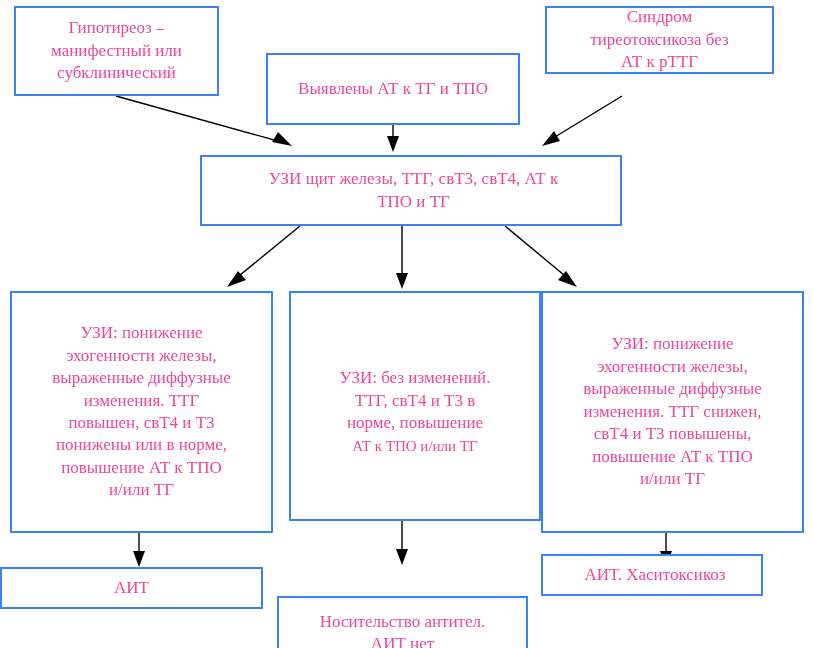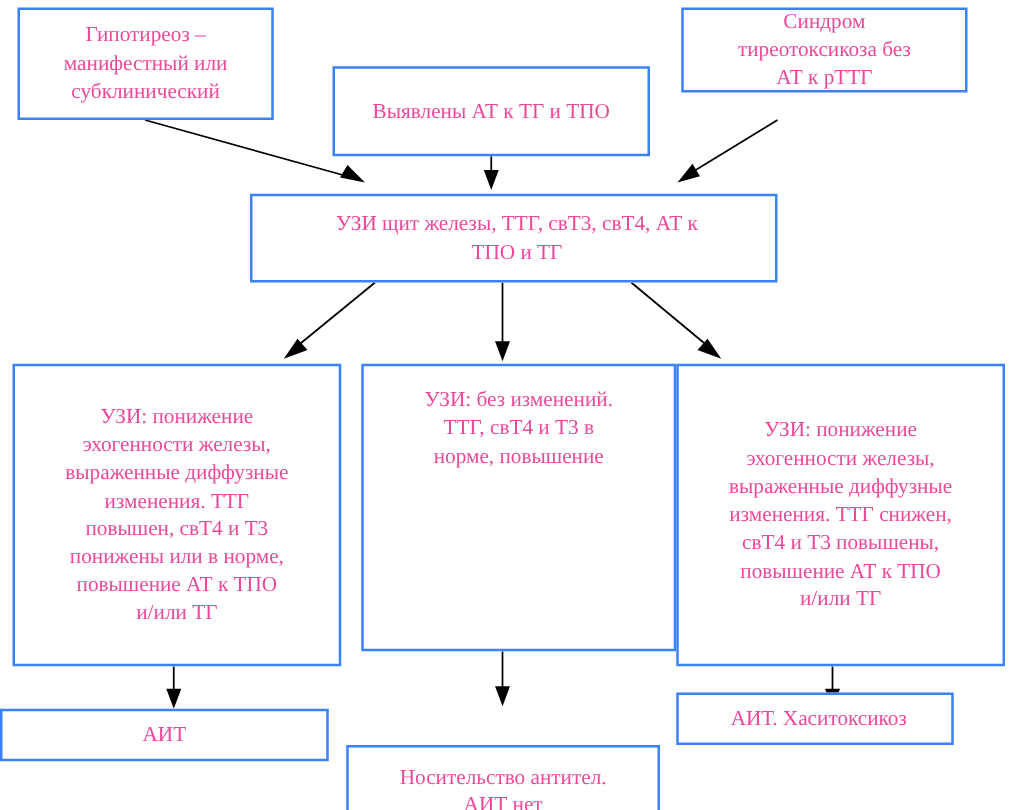--- a/index.html
+++ b/index.html
@@ -118,24 +118,25 @@
     <span>УЗИ: понижение
 эхогенности железы,
 выраженные диффузные
 изменения. ТТГ
 повышен, свТ4 и Т3
 понижены или в норме,
 повышение АТ  к ТПО
 и/или ТГ</span>
   </div>
 
-  <div class="node f17" style="left:289px; top:291px; width:252px; height:230px; flex-direction:column; justify-content:space-between; padding-top:16px;">
+  <div class="node f17" style="left:289px; top:291px; width:252px; height:230px; flex-direction:column; justify-content:center; padding-top:16px;">
     <span>УЗИ: без изменений.
 ТТГ, свТ4 и Т3 в
 норме, повышение</span>
+    <span class="f15" style="margin-top:2px;">АТ  к ТПО      и/или ТГ</span>
   </div>
 
   <div class="node f17" style="left:541px; top:291px; width:263px; height:242px;">
     <span>УЗИ: понижение
 эхогенности железы,
 выраженные диффузные
 изменения. ТТГ снижен,
 свТ4 и Т3 повышены,
 повышение АТ  к ТПО
 и/или ТГ</span>

